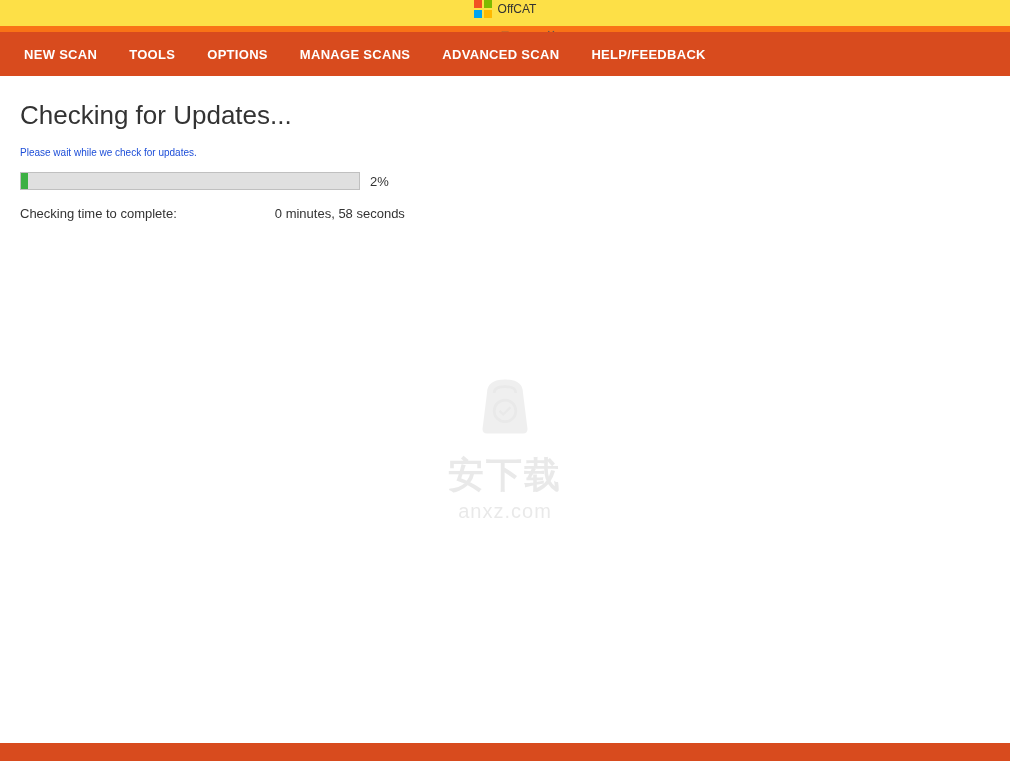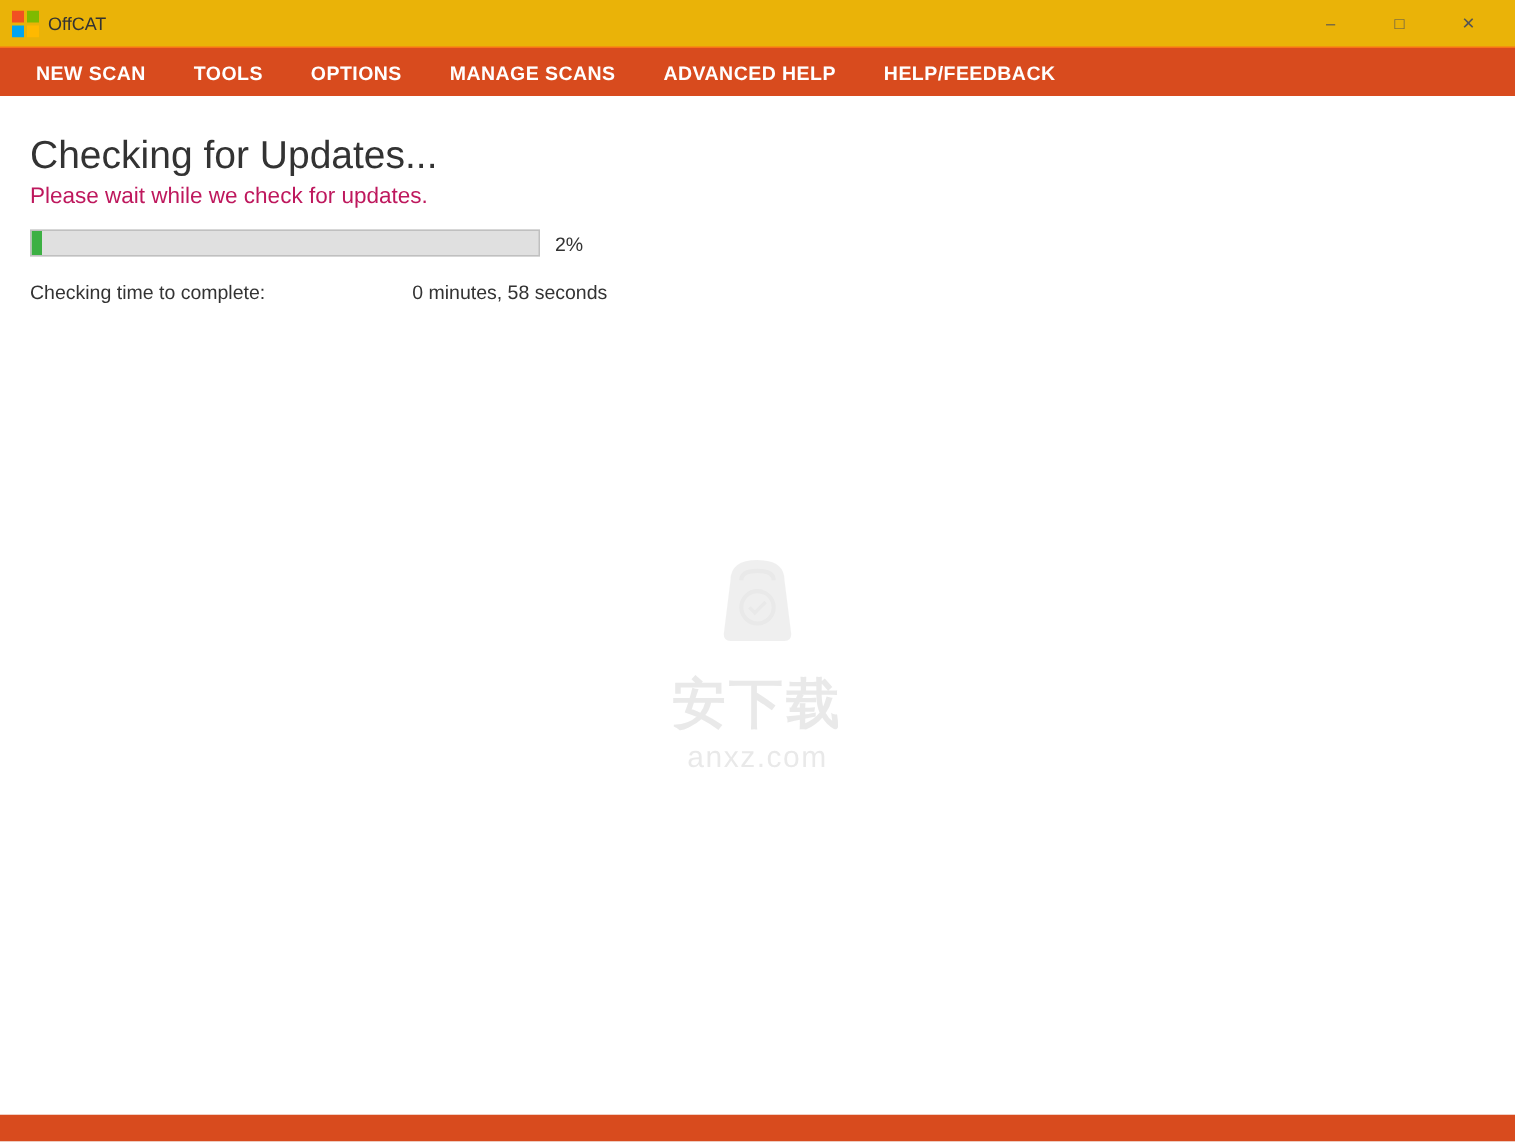--- a/index.html
+++ b/index.html
@@ -16,25 +16,26 @@
       display: flex;
       flex-direction: column;
       overflow: hidden;
     }
 
     
     .title-bar {
       display: flex;
       align-items: center;
       justify-content: space-between;
-      background: #eab308;
+      background: #fde047;
       height: 32px;
       padding: 0 8px;
-      border-bottom: 1px solid #f97316;
-      flex-shrink: 0;
+      border-bottom: 6px solid #f97316;
+      flex-shrink: 0;
+      flex-direction: column;
     }
 
     .title-bar-left {
       display: flex;
       align-items: center;
       gap: 6px;
     }
 
     .title-bar-logo {
       width: 18px;
@@ -62,21 +63,21 @@
       display: flex;
       align-items: center;
       justify-content: center;
       font-size: 11px;
       color: #555;
     }
 
     
     .nav-bar {
       background: #D84B1E;
-      height: 32px;
+      height: 44px;
       display: flex;
       align-items: center;
       padding: 0 8px;
       flex-shrink: 0;
     }
 
     .nav-item {
       color: #ffffff;
       font-size: 13px;
       font-weight: 600;
@@ -95,26 +96,26 @@
       background: #ffffff;
       padding: 24px 20px;
       position: relative;
       overflow: hidden;
     }
 
     .page-title {
       font-size: 26px;
       font-weight: 300;
       color: #333;
-      margin-bottom: 3px;
+      margin-bottom: 16px;
     }
 
     .status-text {
-      font-size: 15px;
-      color: #be185d;
+      font-size: 10px;
+      color: #1d4ed8;
       margin-bottom: 14px;
     }
 
     .progress-container {
       display: flex;
       align-items: center;
       gap: 10px;
       margin-bottom: 16px;
     }
 
@@ -210,21 +211,21 @@
     <button class="title-bar-btn">□</button>
     <button class="title-bar-btn close">✕</button>
   </div>
 </div>
 
 <div class="nav-bar">
   <div class="nav-item">NEW SCAN</div>
   <div class="nav-item">TOOLS</div>
   <div class="nav-item">OPTIONS</div>
   <div class="nav-item">MANAGE SCANS</div>
-  <div class="nav-item">ADVANCED HELP</div>
+  <div class="nav-item">ADVANCED SCAN</div>
   <div class="nav-item">HELP/FEEDBACK</div>
 </div>
 
 <div class="main-content">
   <h1 class="page-title">Checking for Updates...</h1>
   <p class="status-text">Please wait while we check for updates.</p>
 
   <div class="progress-container">
     <div class="progress-bar-wrapper">
       <div class="progress-bar-fill" style="width: 2%;"></div>

